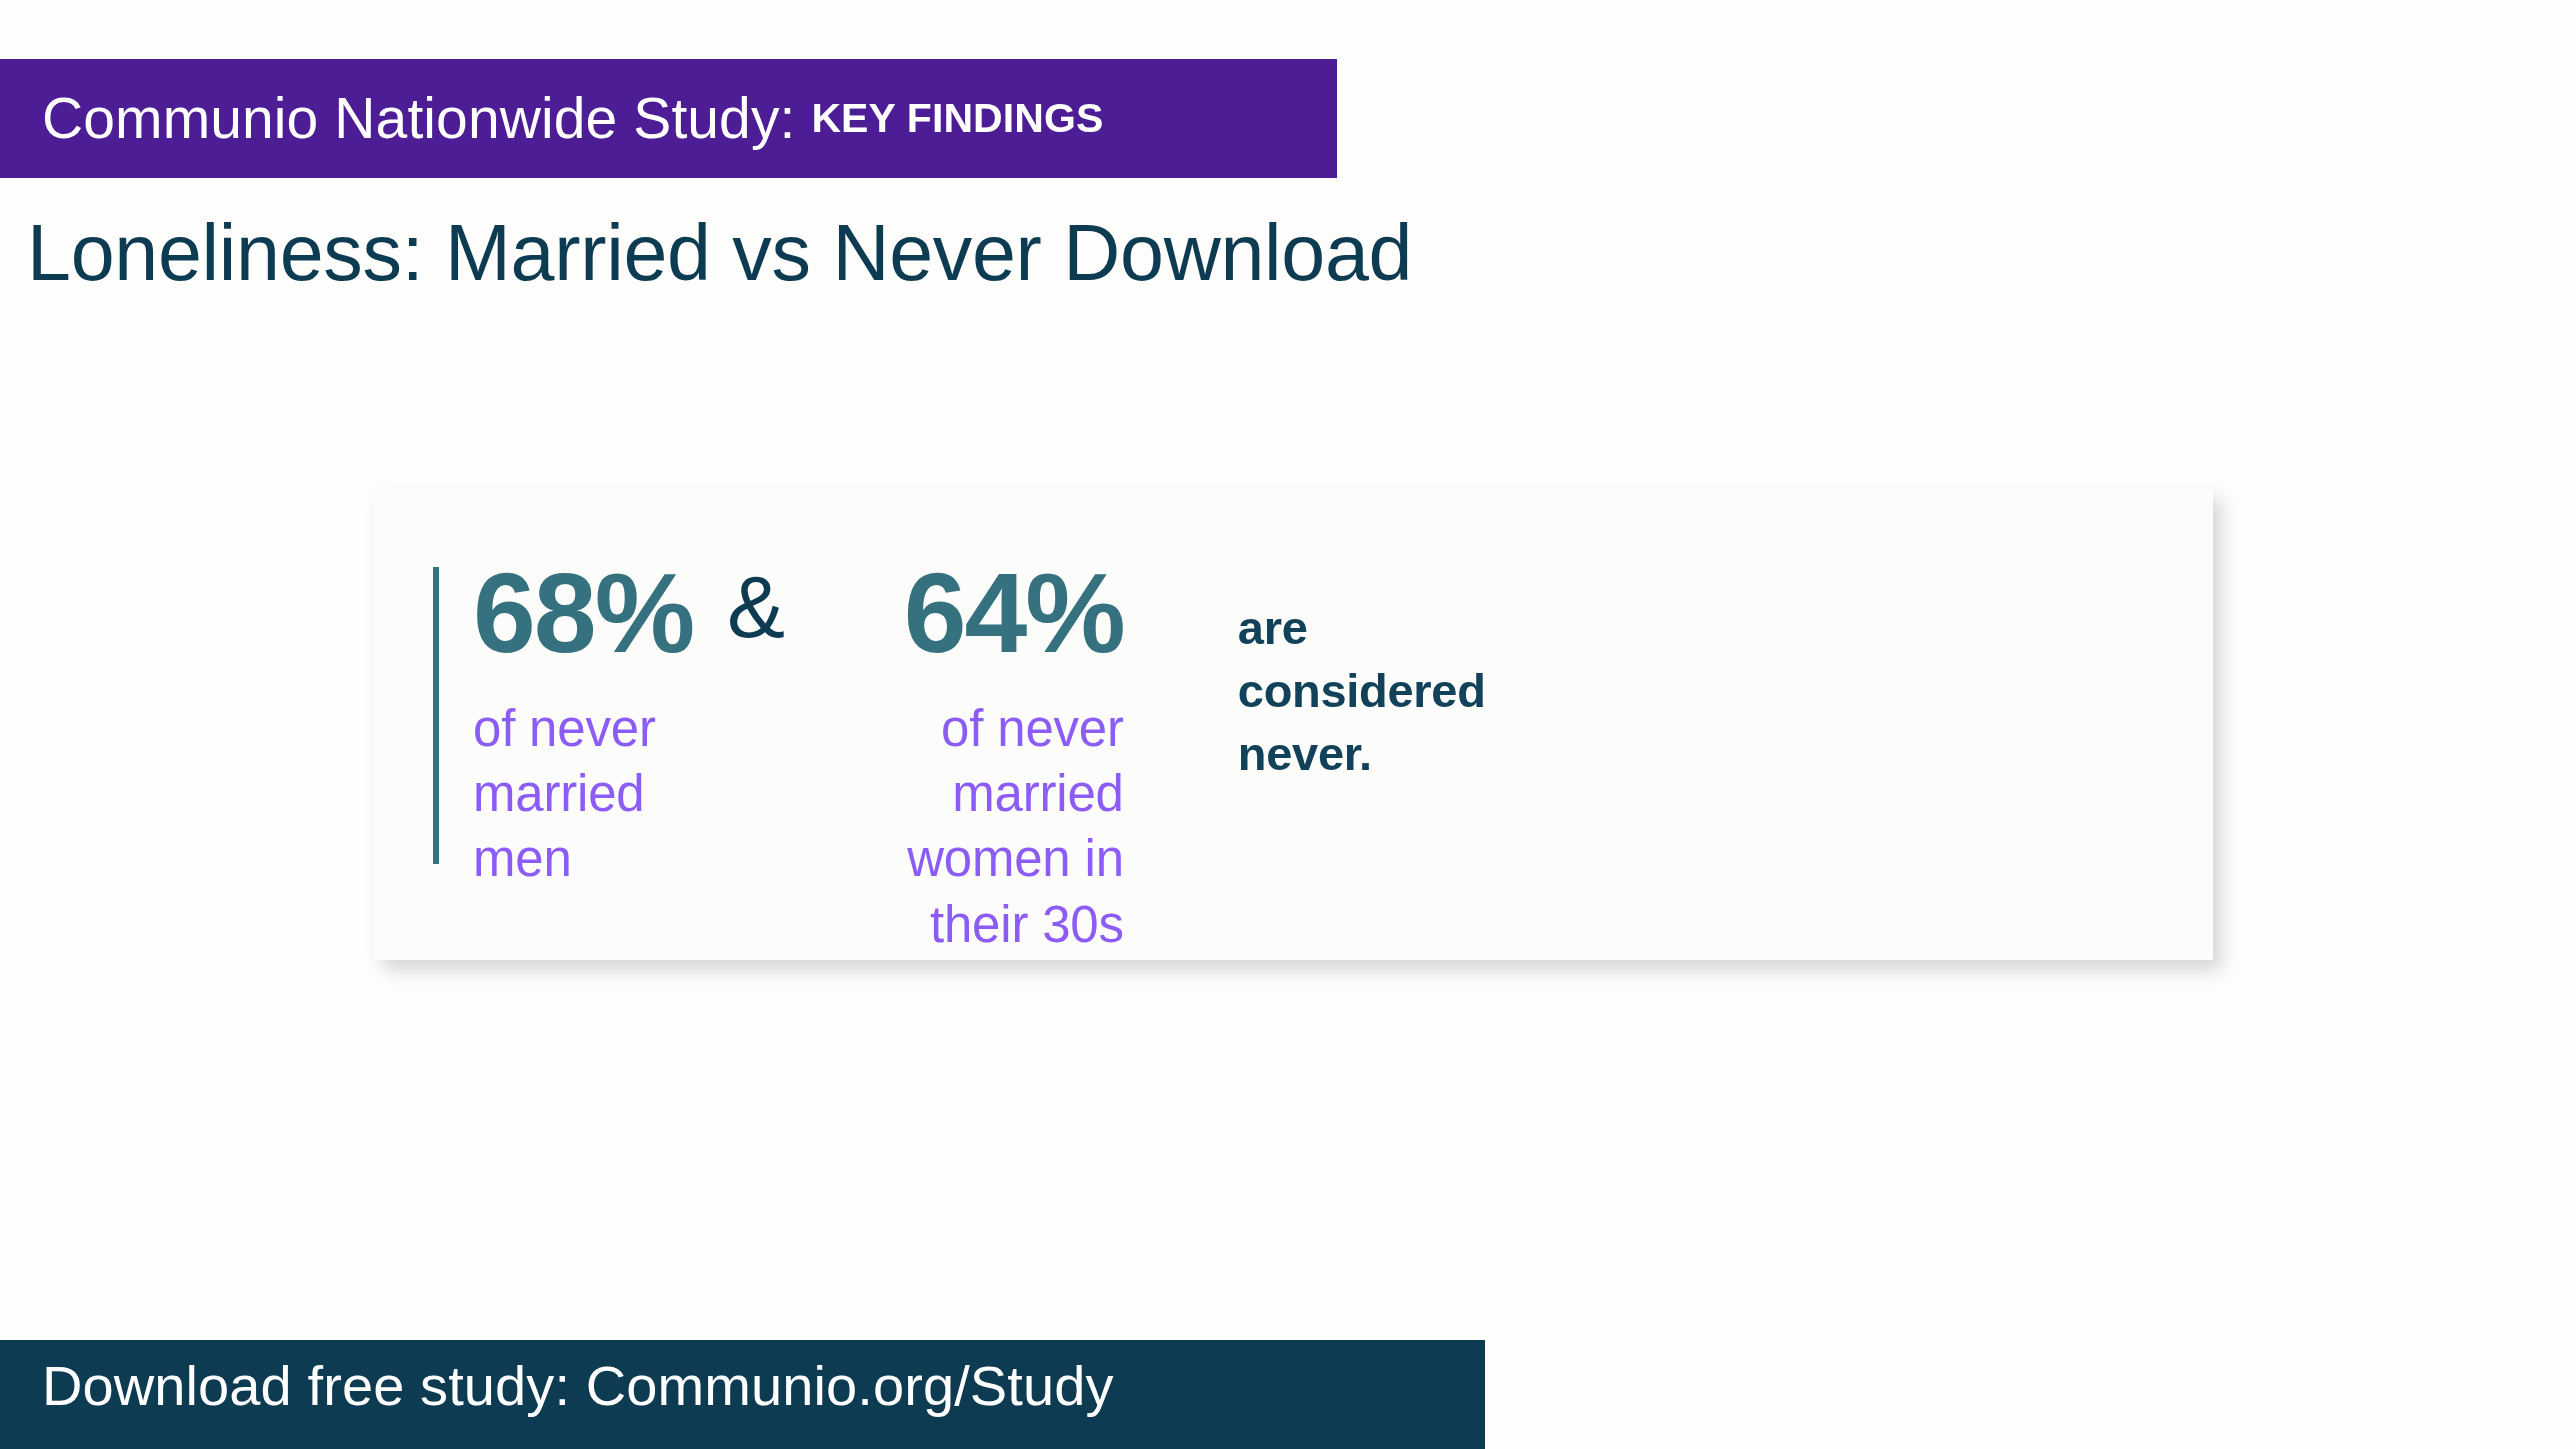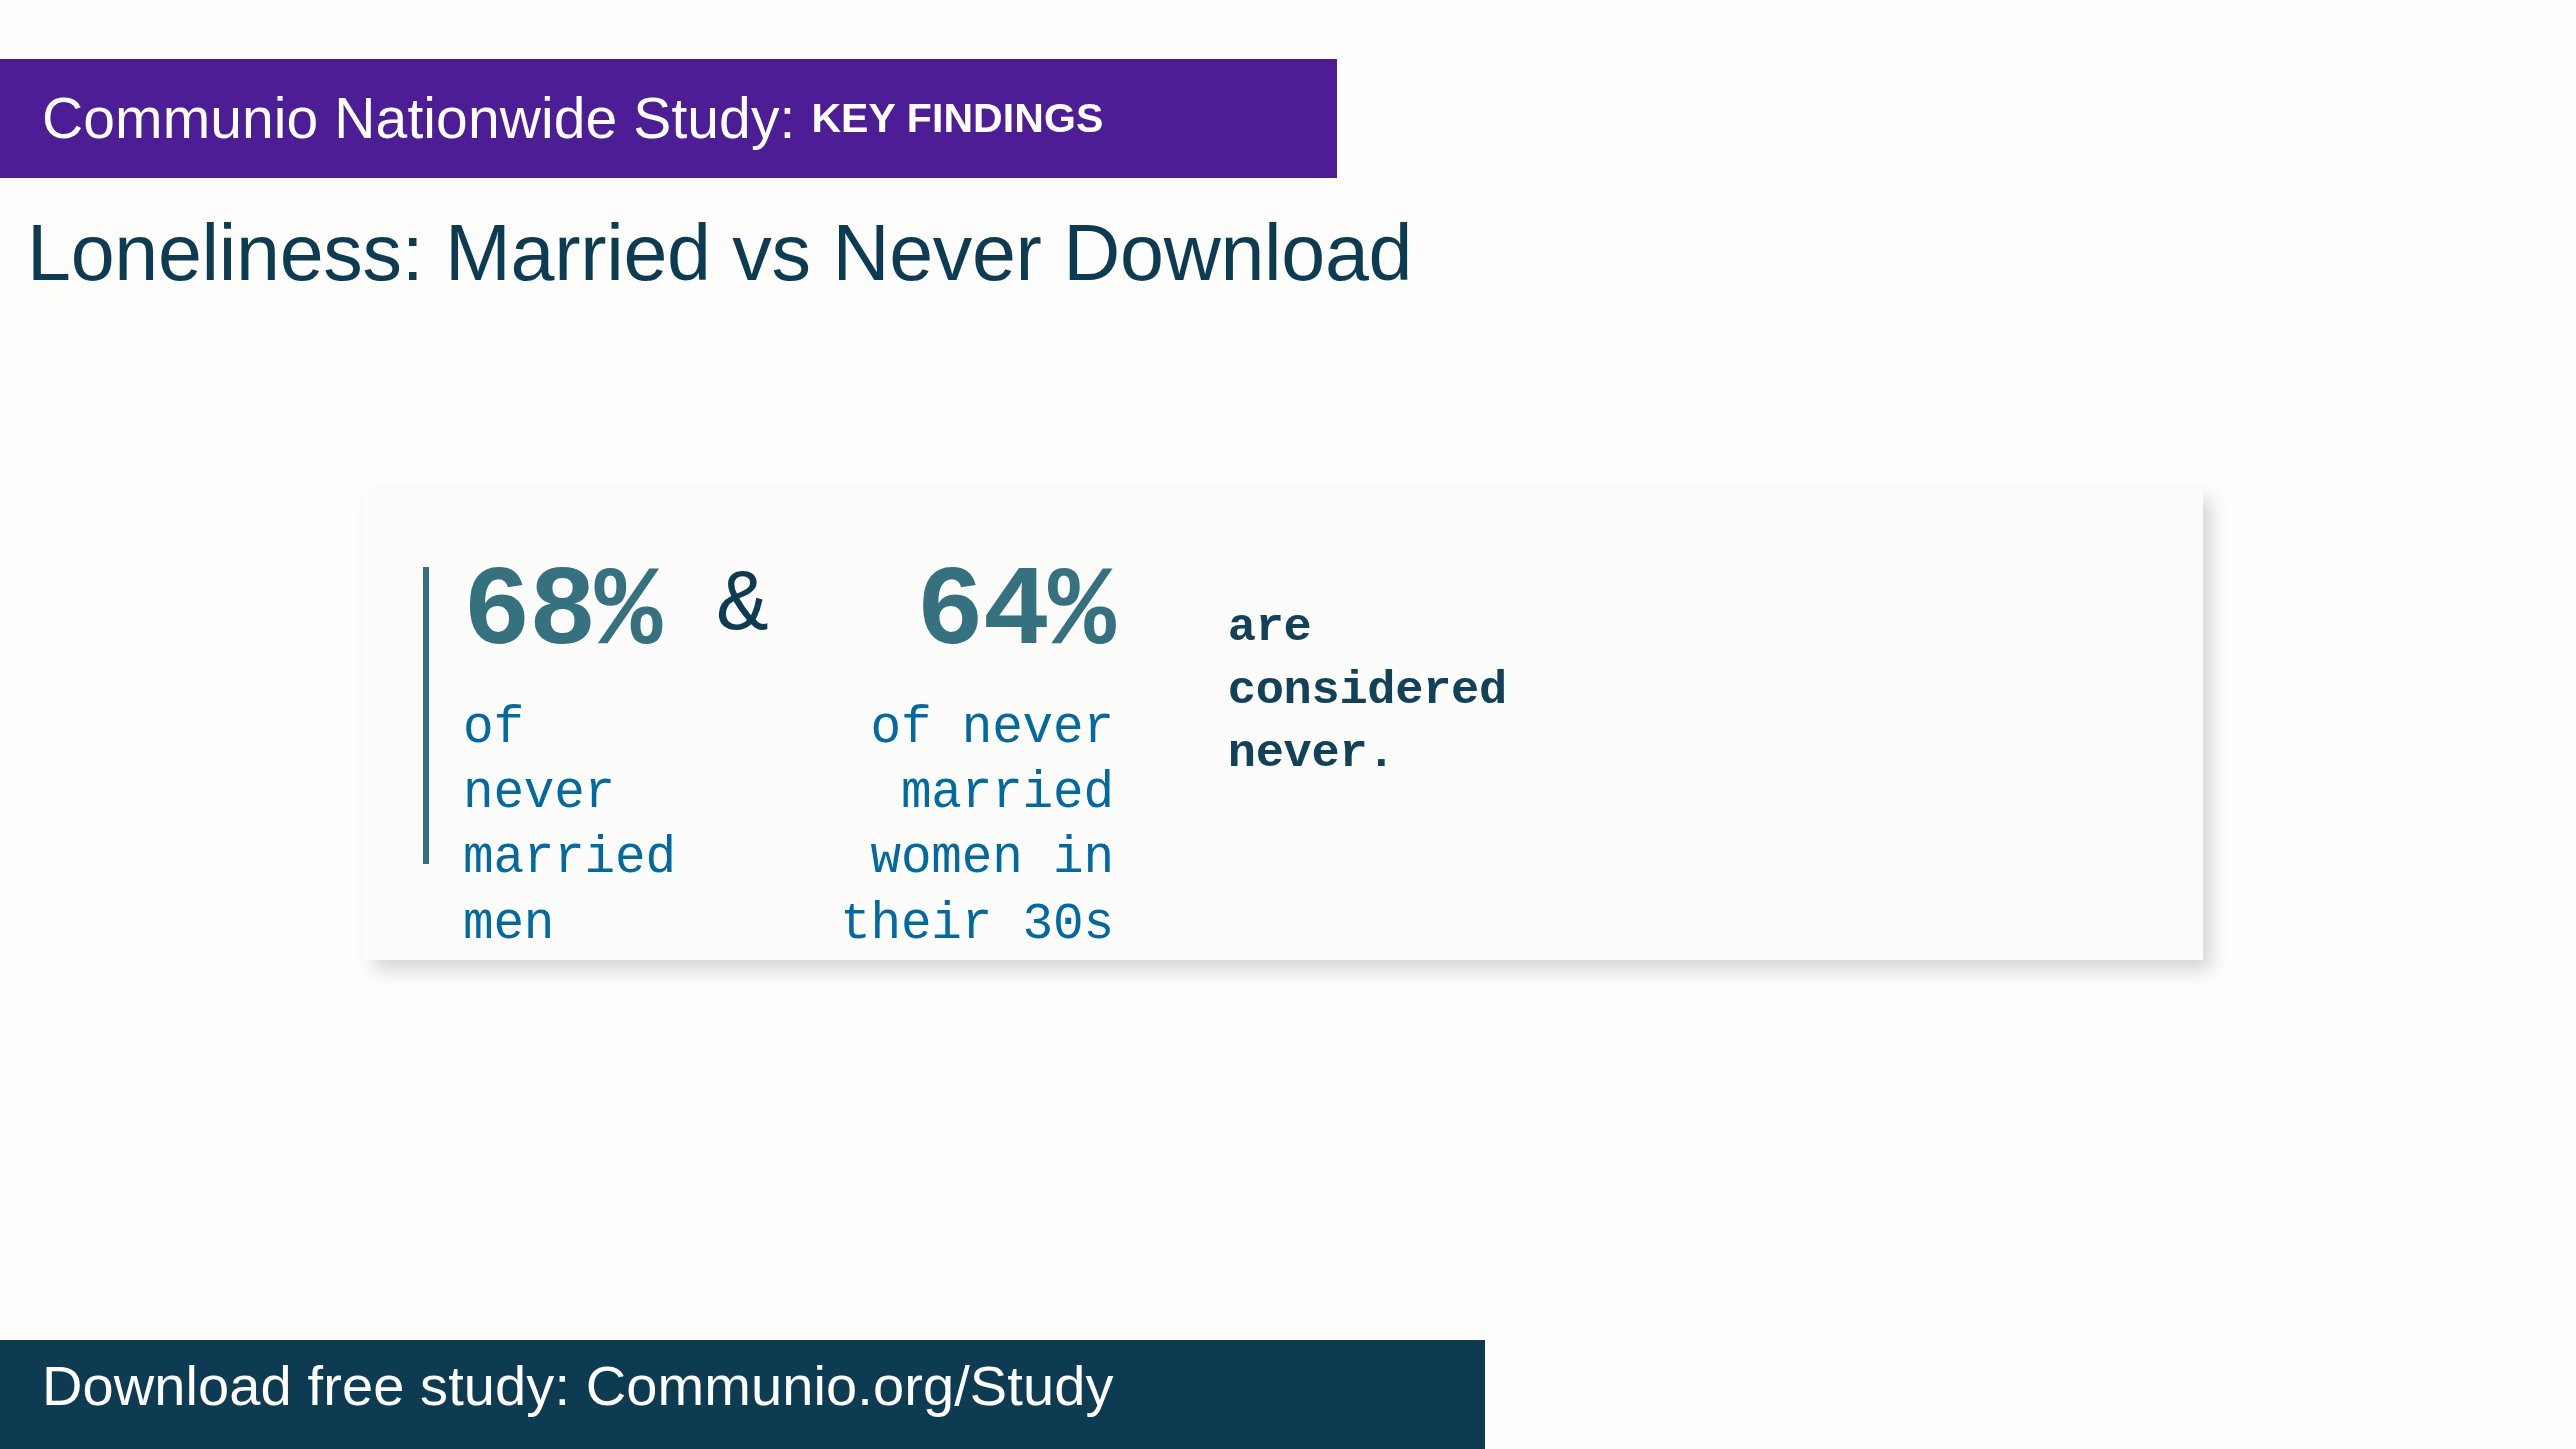--- a/index.html
+++ b/index.html
@@ -54,27 +54,26 @@
     font-size: 79px;
     font-weight: 300;
     letter-spacing: -0.3px;
     line-height: 1;
     white-space: pre;
   }
 
   
   .stat-card {
     position: absolute;
-    left: 364px;
+    left: 374px;
     top: 488px;
     width: 1839px;
     height: 472px;
     background: #fcfdfb;
     box-shadow: 9.4px 10.7px 17.4px rgba(0, 0, 0, 0.16);
-    font-family: Liberation Mono, monospace;
   }
 
   .accent-bar {
     position: absolute;
     left: 59px;
     top: 79px;
     width: 6px;
     height: 297px;
     background: #35717f;
   }
@@ -108,21 +107,21 @@
 
   .amp-symbol {
     color: #0d3b52;
     font-size: 87px;
     font-weight: 400;
     line-height: 1;
     white-space: pre;
   }
 
   .stat-caption {
-    color: #0369a1;
+    color: #8b5cf6;
     font-size: 51px;
     font-weight: 300;
     line-height: 1.28;
     letter-spacing: -0.2px;
     margin-top: 27px;
     white-space: pre-line;
   }
 
   .tail-text {
     color: #12425a;

